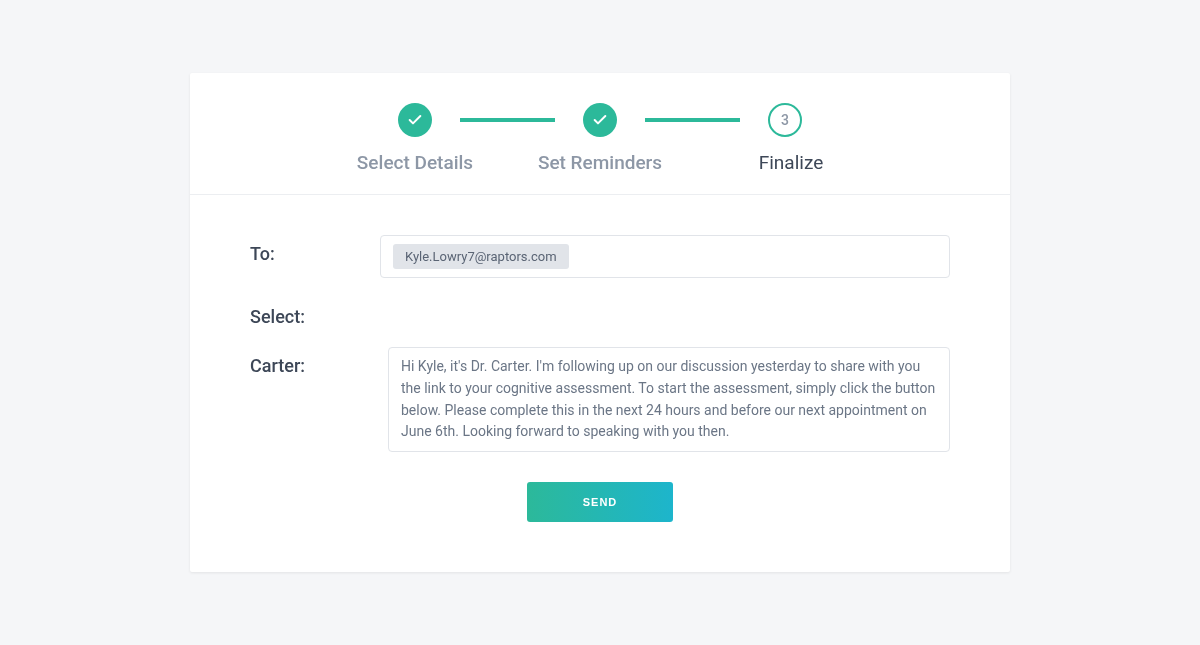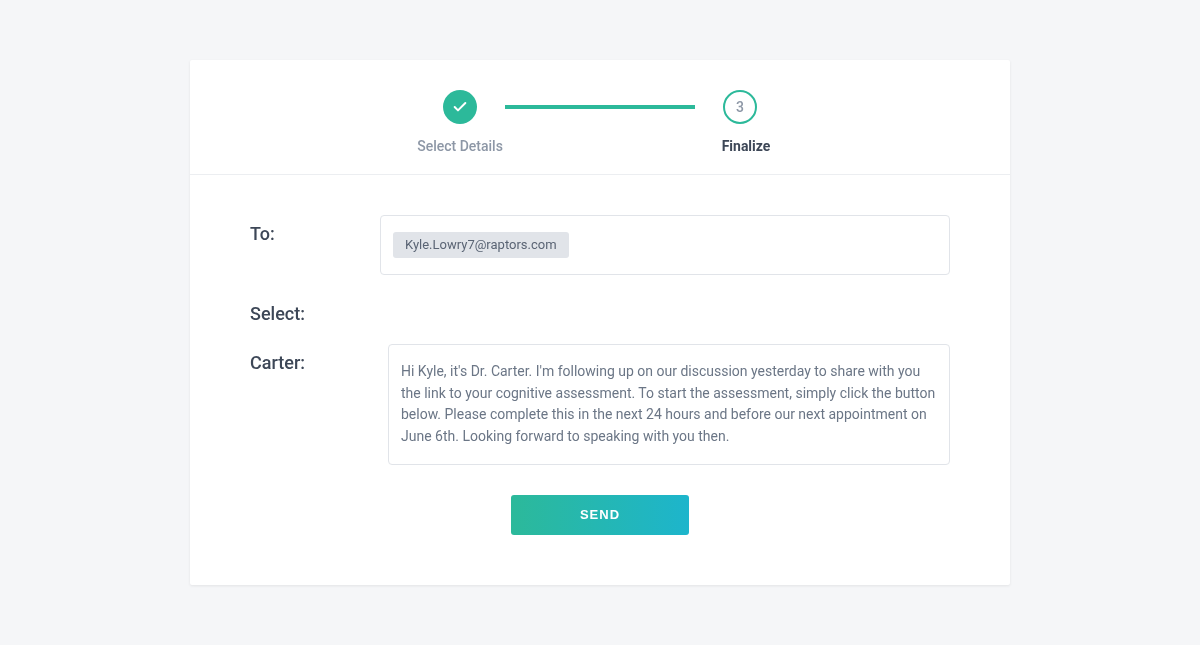--- a/index.html
+++ b/index.html
@@ -51,30 +51,30 @@
       border: 2px solid #2cb99a;
       color: #8d97a6;
       font-size: 14px;
       font-weight: 500;
     }
     .step-circle.done svg {
       width: 16px;
       height: 16px;
     }
     .step-label {
-      font-size: 14px;
+      font-size: 19px;
       color: #8d97a6;
       margin-top: 14px;
       font-weight: 500;
       white-space: nowrap;
       text-align: right;
     }
     .step-label.active {
       color: #3d4757;
-      font-weight: 700;
+      font-weight: 400;
       margin-left: 12px;
     }
     .connector {
       height: 4px;
       width: 95px;
       background: #2cb99a;
       margin-top: 15px;
     }
     .content {
       padding: 40px 60px 50px;
@@ -96,21 +96,21 @@
       font-size: 18px;
       color: #3d4757;
       font-weight: 500;
       padding-right: 25px;
       padding-top: 8px;
     }
     .form-field {
       flex: 1;
       border: 1px solid #e1e4e9;
       border-radius: 4px;
-      padding: 16px 12px;
+      padding: 8px 12px;
       font-size: 14px;
       color: #6b7686;
       line-height: 1.5;
       min-height: 40px;
     }
     .chip {
       display: inline-block;
       background: #e1e4e9;
       color: #5a6474;
       font-size: 13px;
@@ -118,27 +118,27 @@
       border-radius: 3px;
     }
     .message-body {
       min-height: 100px;
       line-height: 1.55;
       margin-left: 8px;
     }
     .send-btn {
       display: block;
       margin: 30px auto 0;
-      width: 178px;
+      width: 146px;
       height: 40px;
       border: none;
       border-radius: 3px;
       background: linear-gradient(90deg, #2cb99a 0%, #1db5cc 100%);
       color: #fff;
-      font-size: 13px;
+      font-size: 11px;
       font-weight: 700;
       letter-spacing: 1px;
       cursor: pointer;
     }
   </style>
 </head>
 <body>
 
 <div class="card">
 
@@ -147,20 +147,28 @@
       <div class="step-circle done">
         <svg viewBox="0 0 24 24" fill="none" stroke="#fff" stroke-width="3" stroke-linecap="round" stroke-linejoin="round">
             <polyline points="20 6 9 17 4 12"></polyline>
           </svg>
       </div>
       <div class="step-label">Select Details</div>
     </div>
 
     <div class="connector"></div>
 
+    <div class="step">
+      <div class="step-circle done">
+        <svg viewBox="0 0 24 24" fill="none" stroke="#fff" stroke-width="3" stroke-linecap="round" stroke-linejoin="round">
+            <polyline points="20 6 9 17 4 12"></polyline>
+          </svg>
+      </div>
+      <div class="step-label">Set Reminders</div>
+    </div>
 
     <div class="connector"></div>
 
     <div class="step">
       <div class="step-circle current">3</div>
       <div class="step-label active">Finalize</div>
     </div>
   </div>
 
   <div class="content">

